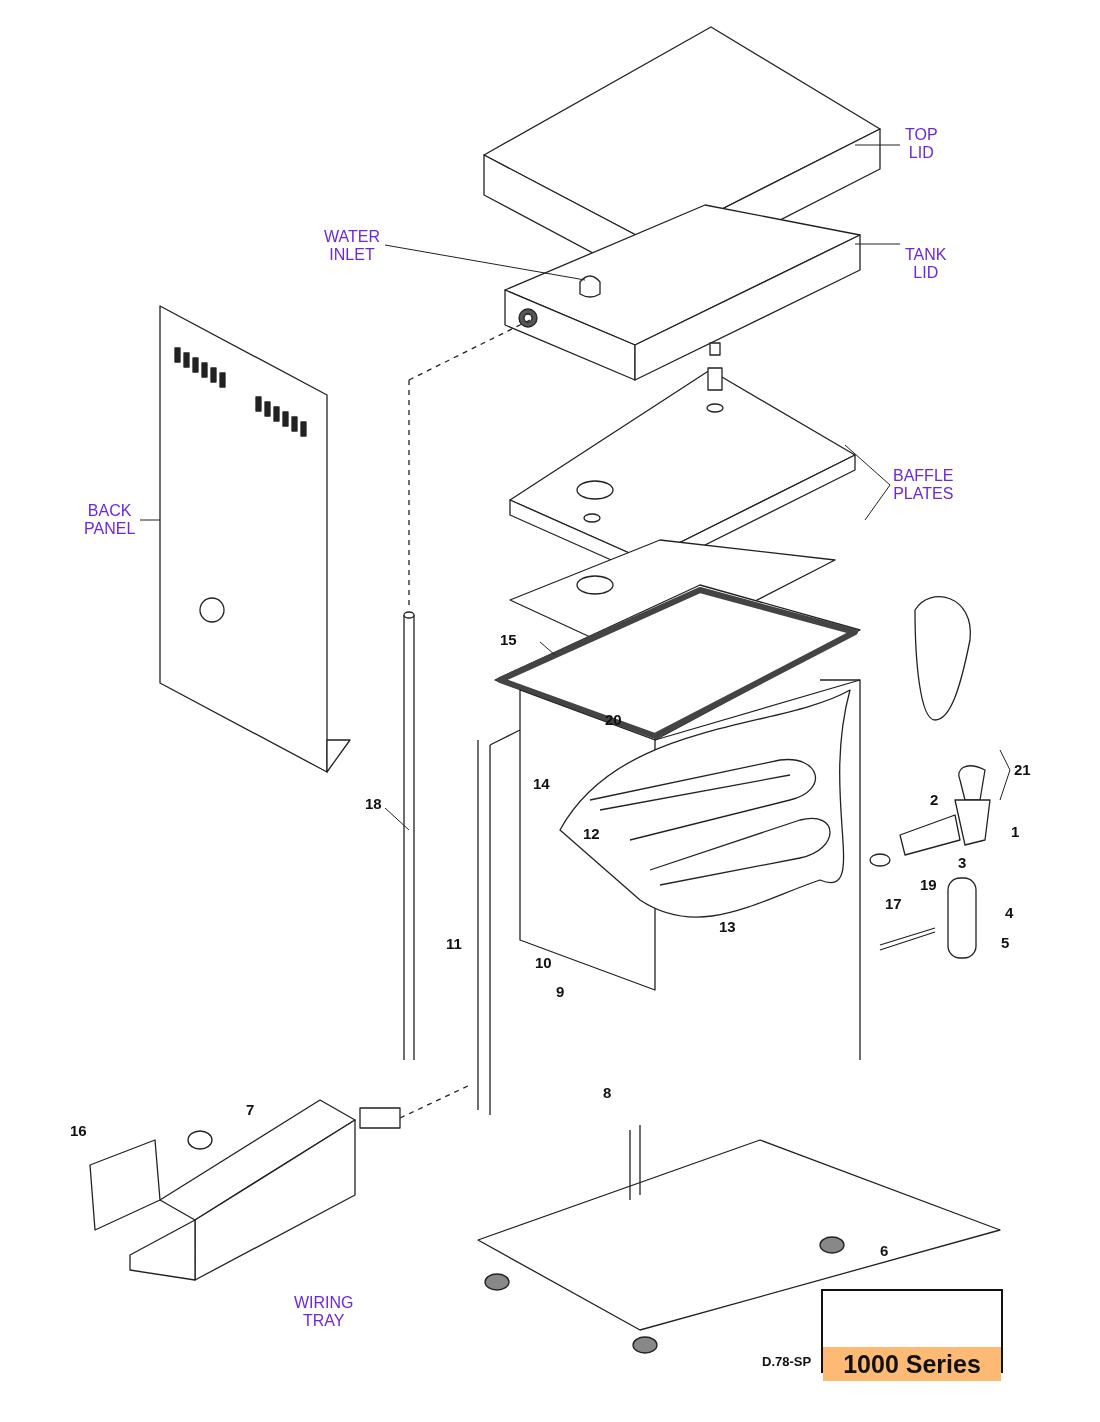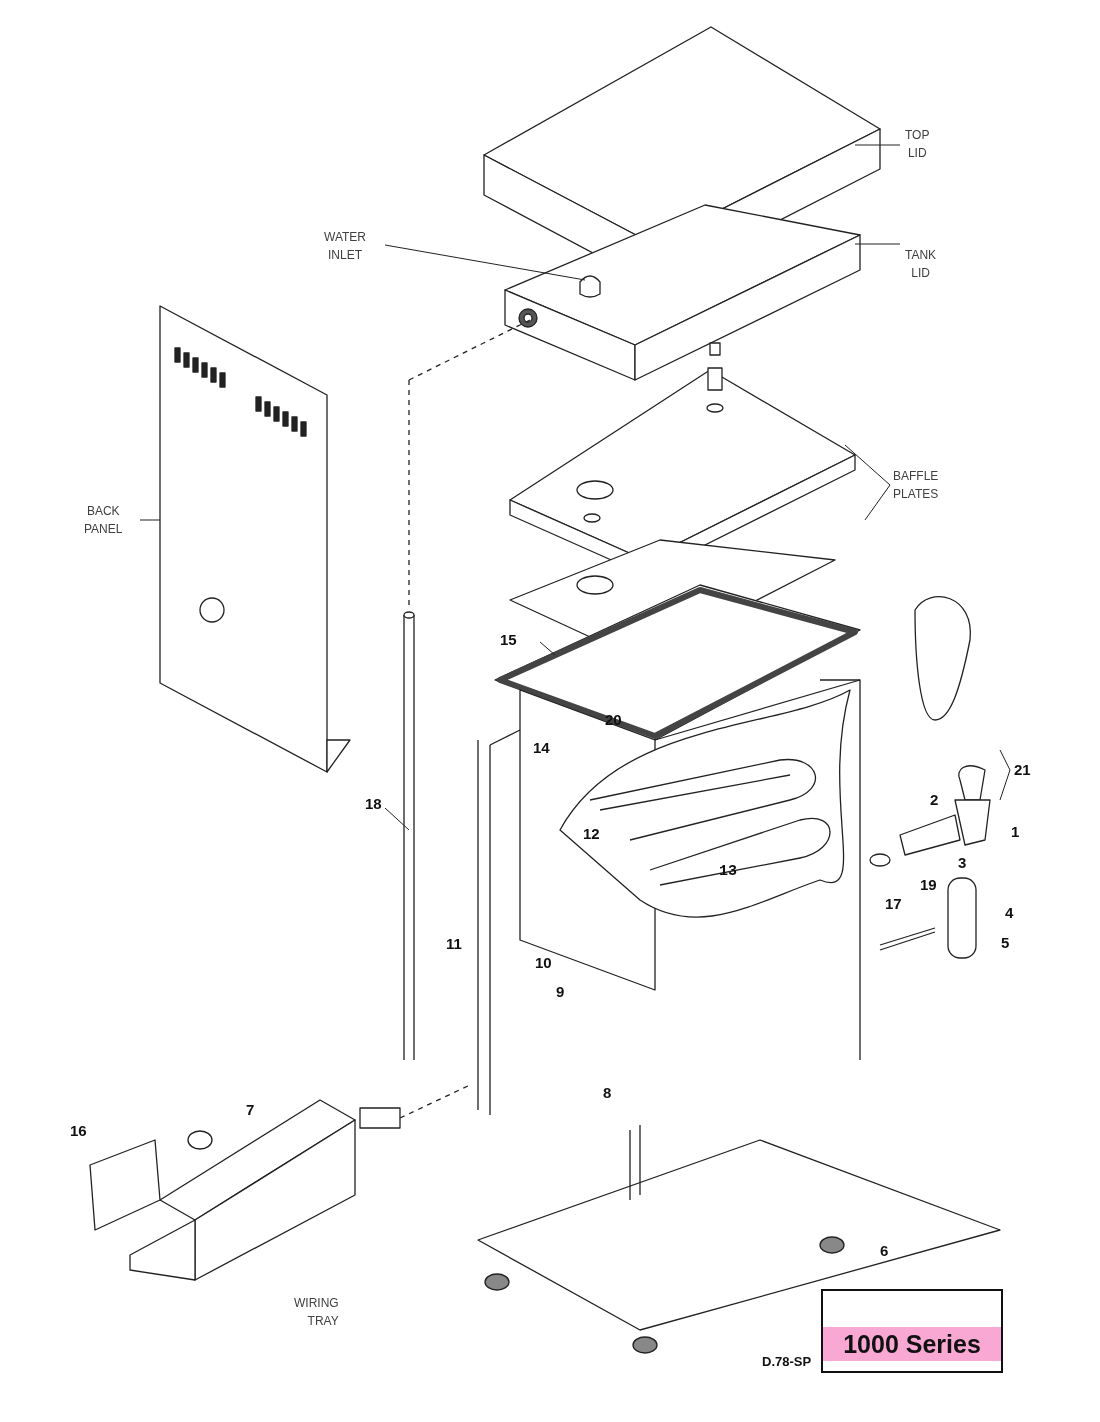--- a/index.html
+++ b/index.html
@@ -1,22 +1,22 @@
 <!DOCTYPE html>
 <html><head>
 <meta charset="utf-8">
 <style>
   html,body{margin:0;padding:0;background:#ffffff;}
   body{width:1100px;height:1422px;position:relative;overflow:hidden;font-family:"Liberation Sans",sans-serif;}
   svg.diagram{position:absolute;left:0;top:0;}
   .lbl{position:absolute;font-family:"Liberation Sans",sans-serif;font-weight:bold;font-size:15px;color:#111;line-height:1;white-space:nowrap;}
-  .cap{position:absolute;font-family:"Liberation Sans",sans-serif;font-size:12px;color:#404040;line-height:18px;text-align:center;white-space:nowrap;}
+  .cap{position:absolute;font-family:"Liberation Sans",sans-serif;font-size:16px;color:#6d28d9;line-height:18px;text-align:center;white-space:nowrap;}
   .brand{position:absolute;left:821px;top:1289px;width:182px;height:84px;border:2px solid #111;box-sizing:border-box;}
   .brand-top{position:absolute;left:0;top:0;width:100%;height:48px;background:#111;color:#fff;font-style:italic;font-weight:bold;font-size:36px;line-height:48px;text-align:center;}
-  .brand-bot{position:absolute;left:0;top:36px;width:100%;height:34px;background:#f9a8d4;color:#111;font-weight:bold;font-size:25px;line-height:34px;text-align:center;}
+  .brand-bot{position:absolute;left:0;top:56px;width:100%;height:34px;background:#fdba74;color:#111;font-weight:bold;font-size:25px;line-height:34px;text-align:center;}
   .code{position:absolute;left:762px;top:1354px;font-weight:bold;font-size:13px;color:#111;}
 </style>
 </head>
 <body>
 
 <svg class="diagram" width="1100" height="1422" viewBox="0 0 1100 1422" fill="none" stroke="#222" stroke-width="1.3" stroke-linejoin="round">
 
   <g>
     <polygon points="484,155 711,27 880,129 653,244" fill="#fff"></polygon>
     <polygon points="484,155 653,244 653,285 484,195" fill="#fff"></polygon>
@@ -158,39 +158,39 @@
   <div>INLET</div>
 </div>
 <div class="cap" style="left:893px;top:467px;">
   <div>BAFFLE</div>
   <div>PLATES</div>
 </div>
 <div class="cap" style="left:84px;top:502px;">
   <div>BACK</div>
   <div>PANEL</div>
 </div>
-<div class="cap" style="left:294px;top:1294px;text-align:right;">
+<div class="cap" style="left:294px;top:1294px;">
   <div>WIRING</div>
   <div>TRAY</div>
 </div>
 
 <div class="lbl" style="left:1011px;top:824px;">1</div>
 <div class="lbl" style="left:930px;top:792px;">2</div>
 <div class="lbl" style="left:958px;top:855px;">3</div>
 <div class="lbl" style="left:1005px;top:905px;">4</div>
 <div class="lbl" style="left:1001px;top:935px;">5</div>
 <div class="lbl" style="left:880px;top:1243px;">6</div>
 <div class="lbl" style="left:246px;top:1102px;">7</div>
 <div class="lbl" style="left:603px;top:1085px;">8</div>
 <div class="lbl" style="left:556px;top:984px;">9</div>
 <div class="lbl" style="left:535px;top:911px;margin-top:44px;">10</div>
 <div class="lbl" style="left:446px;top:936px;">11</div>
 <div class="lbl" style="left:583px;top:826px;">12</div>
-<div class="lbl" style="left:719px;top:864px;font-family:Liberation Mono, monospace;">13</div>
-<div class="lbl" style="left:533px;top:740px;">14</div>
+<div class="lbl" style="left:719px;top:919px;">13</div>
+<div class="lbl" style="left:533px;top:776px;">14</div>
 <div class="lbl" style="left:500px;top:632px;">15</div>
 <div class="lbl" style="left:70px;top:1123px;">16</div>
 <div class="lbl" style="left:885px;top:896px;">17</div>
 <div class="lbl" style="left:365px;top:796px;">18</div>
 <div class="lbl" style="left:920px;top:877px;">19</div>
 <div class="lbl" style="left:605px;top:712px;">20</div>
 <div class="lbl" style="left:1014px;top:762px;">21</div>
 
 <div class="code">D.78-SP</div>
 <div class="brand">

